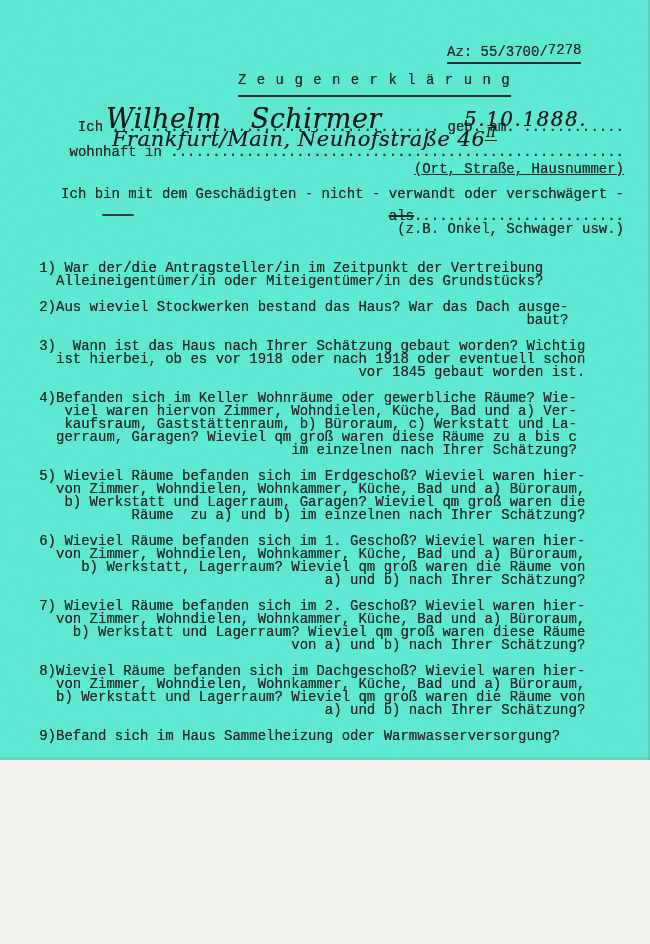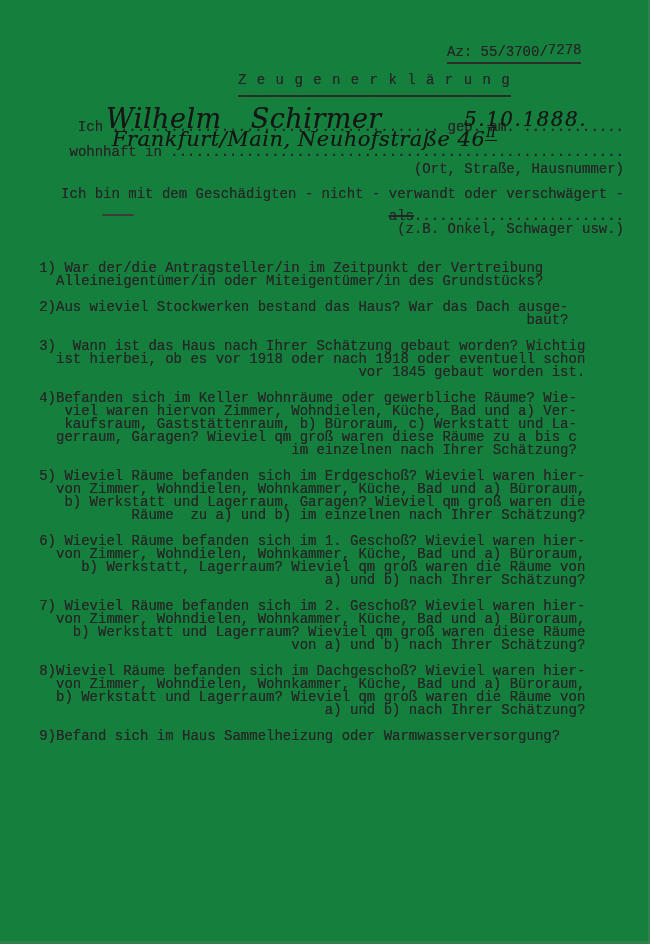--- a/index.html
+++ b/index.html
@@ -4,22 +4,22 @@
 <style>
   html,body{margin:0;padding:0;}
   body{
     width:650px;height:944px;
     background:#efefec;
     font-family:"Liberation Mono", monospace;
     overflow:hidden;
   }
   .page{
     position:relative;
-    width:650px;height:944px;
-    background:#15803d;
+    width:650px;height:760px;
+    background:#5eead4;
     box-shadow: inset -2px 0 0 rgba(130,130,124,.28), inset 0 -3px 0 rgba(130,130,124,.22);
     overflow:hidden;
   }
   .typed{
     color:#262626;
     font-size:14px;
     line-height:13px;
     text-shadow:0 0 .6px rgba(38,38,38,.72);
     white-space:nowrap;
   }
@@ -38,21 +38,21 @@
   }
   
   .content{
     position:absolute;top:0;left:0;right:12px;
     padding:121px 14px 0 28px;
     text-align:right;
   }
   .row{position:relative;}
   .row-name{margin-bottom:12px;}
   .row-addr{margin-bottom:4px;}
-  .hint{margin-left:88px;margin-bottom:0;}
+  .hint{margin-left:88px;margin-bottom:0;text-decoration:underline;}
   .hint2{margin-left:26px;}
   .row-rel1{margin-top:12px;}
   .row-rel2{margin-top:9px;}
   .struck{text-decoration:line-through;text-decoration-thickness:2px;}
   .als-dash{
     position:absolute;left:74px;top:4px;width:32px;height:2px;
     background:#3c3c3c;border-radius:1px;
   }
   
   .hand{

